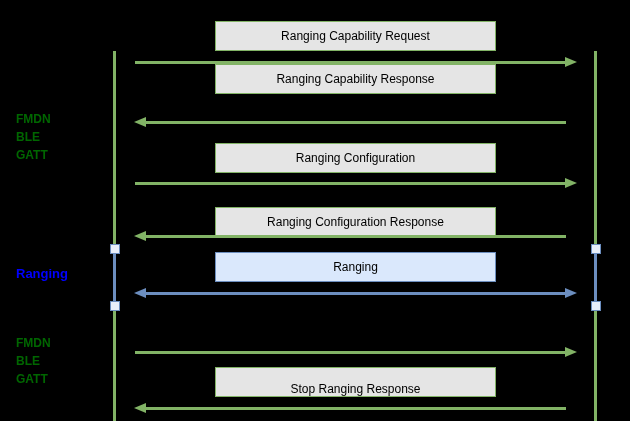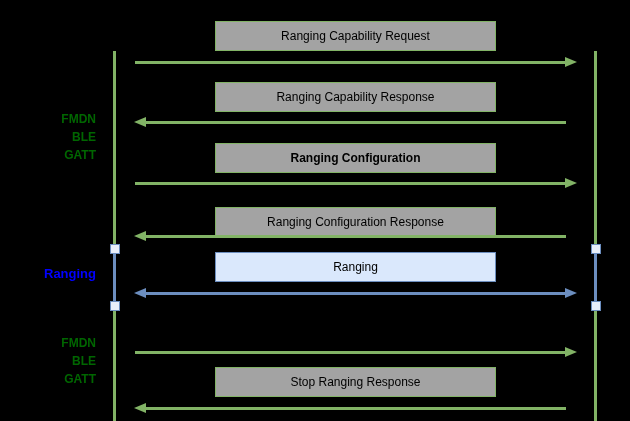--- a/index.html
+++ b/index.html
@@ -14,35 +14,35 @@
   .endpoint{
     position:absolute;width:10px;height:10px;box-sizing:border-box;
     background:#e8effa;border:1.5px solid #6c8ebf;
   }
   
   .msg-box{
     position:absolute;left:215px;width:281px;height:30px;box-sizing:border-box;
     display:flex;align-items:center;justify-content:center;
     font-size:12px;color:#000000;
   }
-  .green-box{background:#a3a3a3;border:1px solid #82b366;}
+  .green-box{background:#e5e5e5;border:1px solid #82b366;}
   .blue-box{background:#dae8fc;border:1px solid #6c8ebf;}
   
   .shaft{position:absolute;height:3px;}
   .green-bg{background:#82b366;}
   .blue-bg{background:#6c8ebf;}
   
   .head{position:absolute;width:0;height:0;border-top:5px solid transparent;border-bottom:5px solid transparent;}
   .head-right.green-head{border-left:12px solid #82b366;}
   .head-left.green-head{border-right:12px solid #82b366;}
   .head-right.blue-head{border-left:12px solid #6c8ebf;}
   .head-left.blue-head{border-right:12px solid #6c8ebf;}
   
   .side-label{
-    position:absolute;left:16px;width:80px;text-align:right;
+    position:absolute;left:16px;width:80px;text-align:left;
     font-weight:bold;font-size:12px;line-height:18px;
   }
   .green-text{color:#006600;}
   .blue-text{color:#0000ff;font-size:13px;}
   .side-label span{display:block;}
 </style>
 </head>
 <body>
 
 <div class="stage">
@@ -70,27 +70,27 @@
     <span>BLE</span>
     <span>GATT</span>
   </div>
 
   <div class="msg-box green-box" style="top:21px;">
     <span>Ranging Capability Request</span>
   </div>
   <div class="shaft green-bg" style="top:60.5px;left:135px;width:431px;"></div>
   <div class="head head-right green-head" style="top:57px;left:565px;"></div>
 
-  <div class="msg-box green-box" style="top:82px;">
+  <div class="msg-box green-box" style="top:64px;">
     <span>Ranging Capability Response</span>
   </div>
   <div class="head head-left green-head" style="top:117px;left:134px;"></div>
   <div class="shaft green-bg" style="top:120.5px;left:146px;width:420px;"></div>
 
-  <div class="msg-box green-box" style="top:143px;font-weight:bold;">
+  <div class="msg-box green-box" style="top:143px;">
     <span>Ranging Configuration</span>
   </div>
   <div class="shaft green-bg" style="top:181.5px;left:135px;width:431px;"></div>
   <div class="head head-right green-head" style="top:178px;left:565px;"></div>
 
   <div class="msg-box green-box" style="top:207px;">
     <span>Ranging Configuration Response</span>
   </div>
   <div class="head head-left green-head" style="top:231px;left:134px;"></div>
   <div class="shaft green-bg" style="top:234.5px;left:146px;width:420px;"></div>
@@ -98,19 +98,19 @@
   <div class="msg-box blue-box" style="top:252px;">
     <span>Ranging</span>
   </div>
   <div class="head head-left blue-head" style="top:288px;left:134px;"></div>
   <div class="shaft blue-bg" style="top:291.5px;left:146px;width:419px;"></div>
   <div class="head head-right blue-head" style="top:288px;left:565px;"></div>
 
   <div class="shaft green-bg" style="top:350.5px;left:135px;width:431px;"></div>
   <div class="head head-right green-head" style="top:347px;left:565px;"></div>
 
-  <div class="msg-box green-box" style="top:367px;">
+  <div class="msg-box green-box" style="top:367px;align-items:flex-end;">
     <span>Stop Ranging Response</span>
   </div>
   <div class="head head-left green-head" style="top:403px;left:134px;"></div>
   <div class="shaft green-bg" style="top:406.5px;left:146px;width:420px;"></div>
 
 </div>
 
 </body></html>

